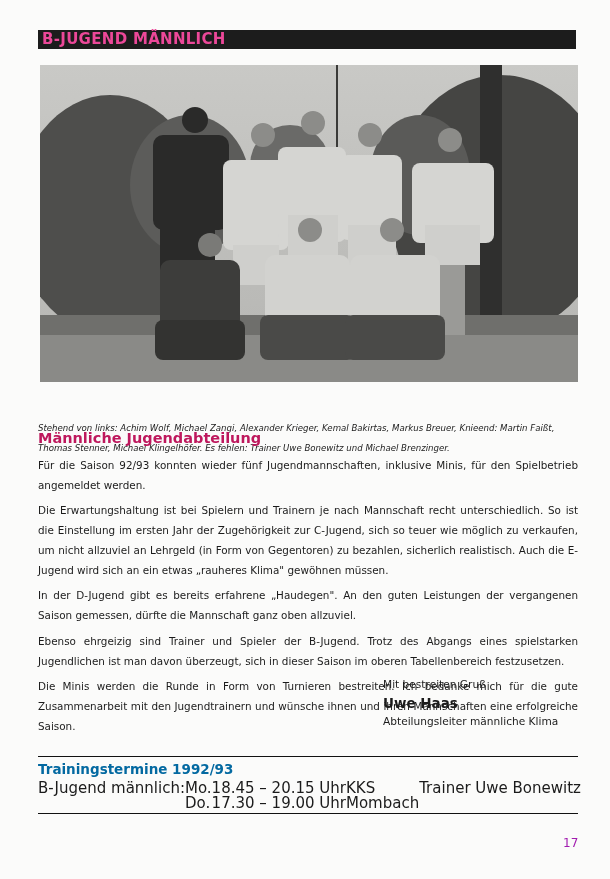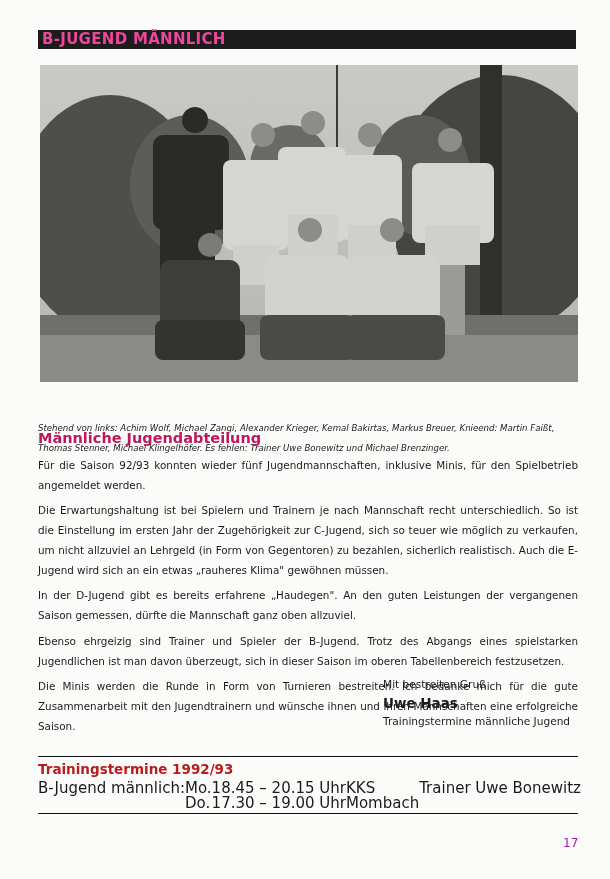--- a/index.html
+++ b/index.html
@@ -29,21 +29,21 @@
   .body-text {
     position:absolute; left:38px; top:455px; width:540px; font-size:10.4px; line-height:20px; color:#1b1b1b;
   }
   .body-text p { margin:0 0 5.2px 0; text-align:justify; }
   .signature {
     position:absolute; left:383px; top:676px; font-size:10.6px; line-height:17px; color:#1b1b1b;
   }
   .signature .name { font-weight:bold; font-size:13.5px; line-height:20px; }
   .rule { position:absolute; left:38px; width:540px; height:1.3px; background:#111; }
   .training-title {
-    position:absolute; left:38px; top:761px; font-size:13.5px; font-weight:bold; color:#b91c1c;
+    position:absolute; left:38px; top:761px; font-size:13.5px; font-weight:bold; color:#0369a1;
   }
   .training-table {
     position:absolute; left:38px; top:781px; font-size:15px; line-height:15px; color:#1b1b1b;
     border-collapse:collapse;
   }
   .training-table td { padding:0; vertical-align:top; white-space:nowrap; }
   .page-number { position:absolute; left:563px; top:836px; font-size:12px; color:#a21caf; }
 </style>
 </head>
 <body>
@@ -116,21 +116,21 @@
   <p>Für die Saison 92/93 konnten wieder fünf Jugendmannschaften, inklusive Minis, für den Spielbetrieb angemeldet werden.</p>
   <p>Die Erwartungshaltung ist bei Spielern und Trainern je nach Mannschaft recht unterschiedlich. So ist die Einstellung im ersten Jahr der Zugehörigkeit zur C-Jugend, sich so teuer wie möglich zu verkaufen, um nicht allzuviel an Lehrgeld (in Form von Gegentoren) zu bezahlen, sicherlich realistisch. Auch die E-Jugend wird sich an ein etwas „rauheres Klima" gewöhnen müssen.</p>
   <p>In der D-Jugend gibt es bereits erfahrene „Haudegen". An den guten Leistungen der vergangenen Saison gemessen, dürfte die Mannschaft ganz oben allzuviel.</p>
   <p>Ebenso ehrgeizig sind Trainer und Spieler der B-Jugend. Trotz des Abgangs eines spielstarken Jugendlichen ist man davon überzeugt, sich in dieser Saison im oberen Tabellenbereich festzusetzen.</p>
   <p>Die Minis werden die Runde in Form von Turnieren bestreiten. Ich bedanke mich für die gute Zusammenarbeit mit den Jugendtrainern und wünsche ihnen und ihren Mannschaften eine erfolgreiche Saison.</p>
 </div>
 
 <div class="signature">
   <div>Mit bestreiten Gruß</div>
   <div class="name">Uwe Haas</div>
-  <div>Trainingstermine männliche Jugend</div>
+  <div>Abteilungsleiter männliche Klima</div>
 </div>
 
 <div class="rule" style="top:756px;"></div>
 <div class="training-title">Trainingstermine 1992/93</div>
 
 <table class="training-table">
   <tbody>
       <tr>
     <td style="width:116px;">B-Jugend männlich:</td>
     <td style="width:25px;margin-top:28px;">Mo.</td>

